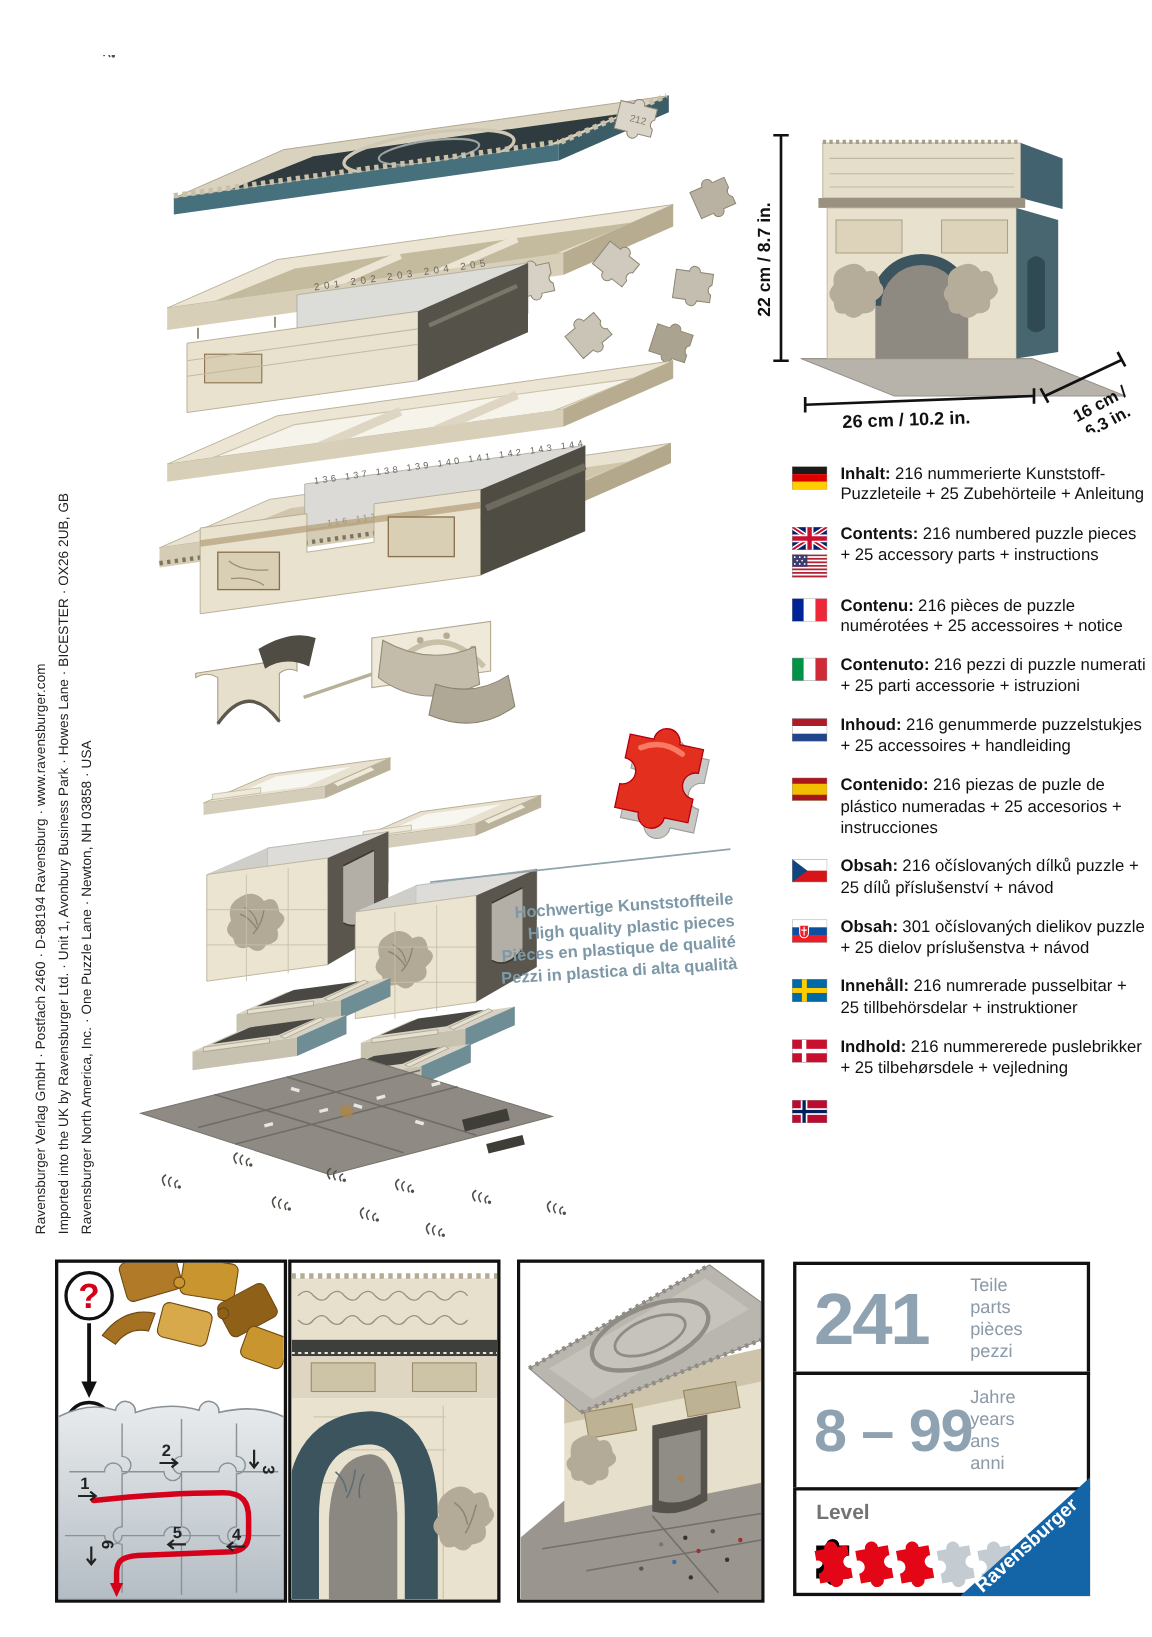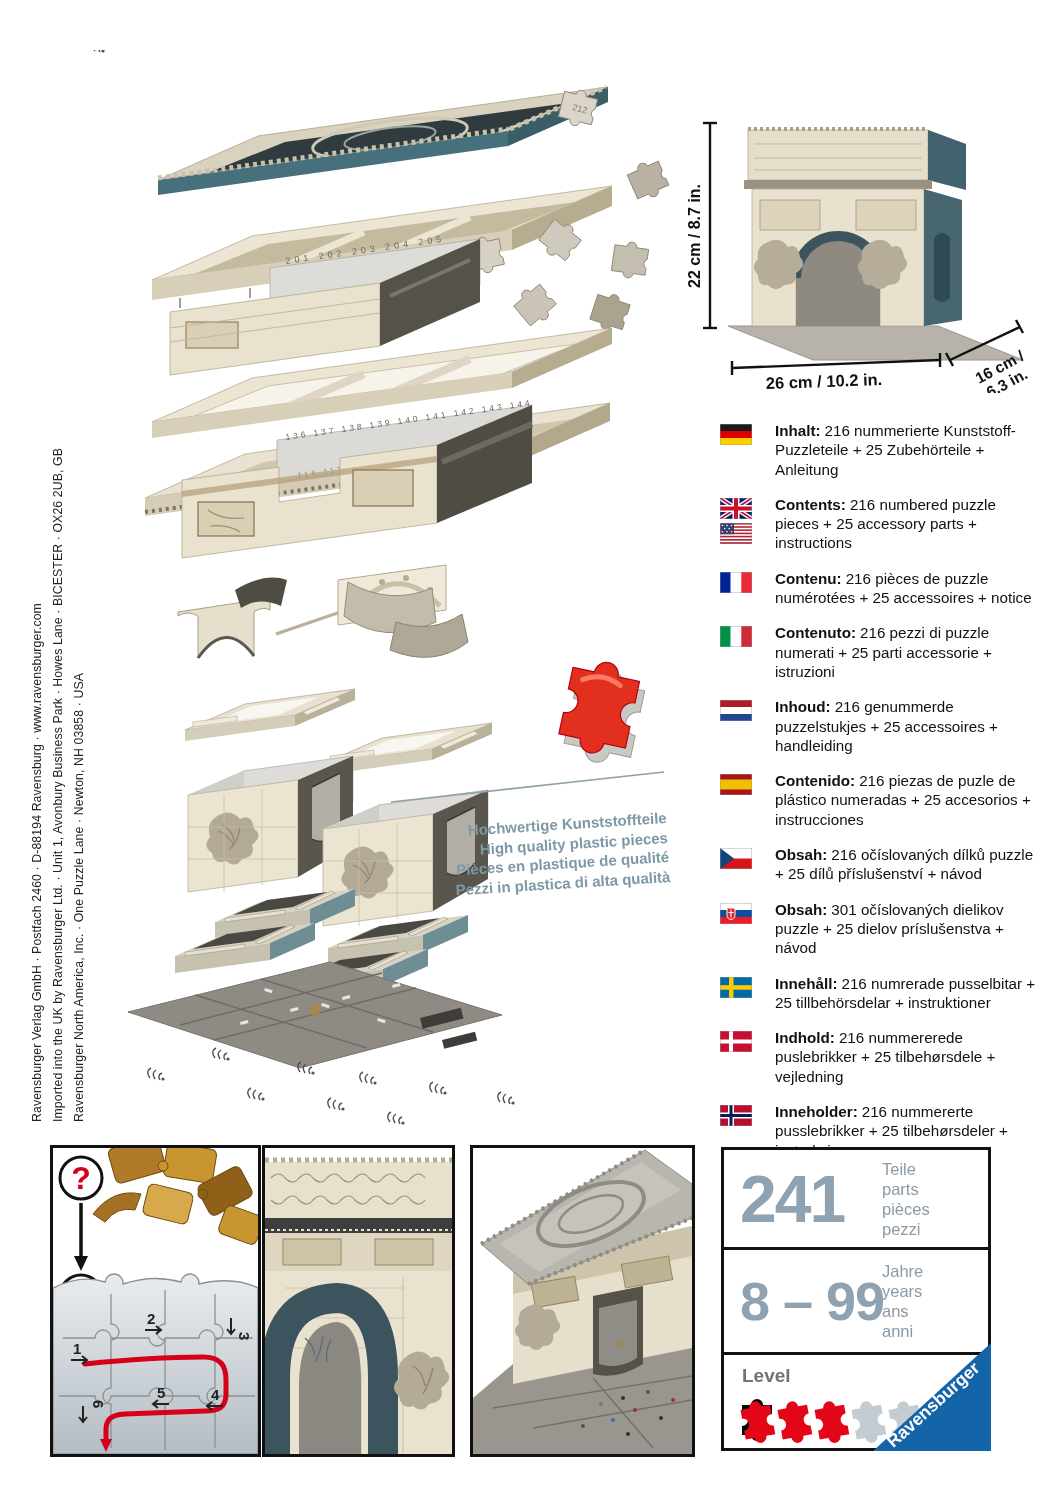--- a/index.html
+++ b/index.html
@@ -3,21 +3,21 @@
 <meta charset="utf-8">
 <style>
   html,body{margin:0;padding:0;}
   body{width:1047px;height:1488px;position:relative;background:#fff;overflow:hidden;
        font-family:"Liberation Sans",sans-serif;color:#1a1a1a;}
   
   .vline{position:absolute;bottom:366px;transform-origin:0 100%;transform:rotate(-90deg);
          white-space:nowrap;font-size:12.3px;color:#222;letter-spacing:.1px;}
   
   .langs{position:absolute;left:720px;top:421px;width:322px;list-style:none;margin:0;padding:0;}
-  .lang{display:flex;gap:22px;margin-bottom:16px;justify-content:space-between;}
+  .lang{display:flex;gap:11px;margin-bottom:16px;justify-content:space-between;}
   .flagbox{flex:0 0 33px;display:flex;flex-direction:column;gap:4px;padding-top:3px;}
   .flagbox svg{display:block;}
   .ltxt{margin:0;font-size:15.2px;line-height:1.27;color:#111;}
   .ltxt b{margin-right:4px;}
   
   .quality{position:absolute;left:448px;top:648px;width:218px;}
   .quality .qpiece{display:block;margin-left:auto;margin-right:4px;}
   .qlines{transform:rotate(-3.6deg);transform-origin:right top;text-align:right;
           color:#7d98a7;font-weight:bold;font-size:15px;line-height:1.3;margin-top:2px;}
   
@@ -427,21 +427,20 @@
     <span class="flagbox">
       <svg width="32" height="21" viewBox="0 0 32 21">
           <rect width="32" height="21" fill="#BA0C2F"></rect>
           <rect x="8" width="6" height="21" fill="#fff"></rect>
           <rect y="7.5" width="32" height="6" fill="#fff"></rect>
           <rect x="9.5" width="3" height="21" fill="#00205B"></rect>
           <rect y="9" width="32" height="3" fill="#00205B"></rect>
           <rect width="32" height="21" fill="none" stroke="#999" stroke-width="0.8"></rect>
         </svg>
     </span>
-    <p class="ltxt"><b>Inneholder:</b><span>216 nummererte pusslebrikker + 25 tilbehørsdeler + instruksjon</span></p>
   </li>
 </ul>
 
 <div class="bottomrow">
 
   <div class="panel p1">
     <svg width="205" height="306" viewBox="0 0 205 306">
 
       <g stroke="#6e4a12" stroke-width="1">
         <rect x="58" y="-6" width="52" height="36" rx="6" transform="rotate(-16 84 12)" fill="#b07a28"></rect>

